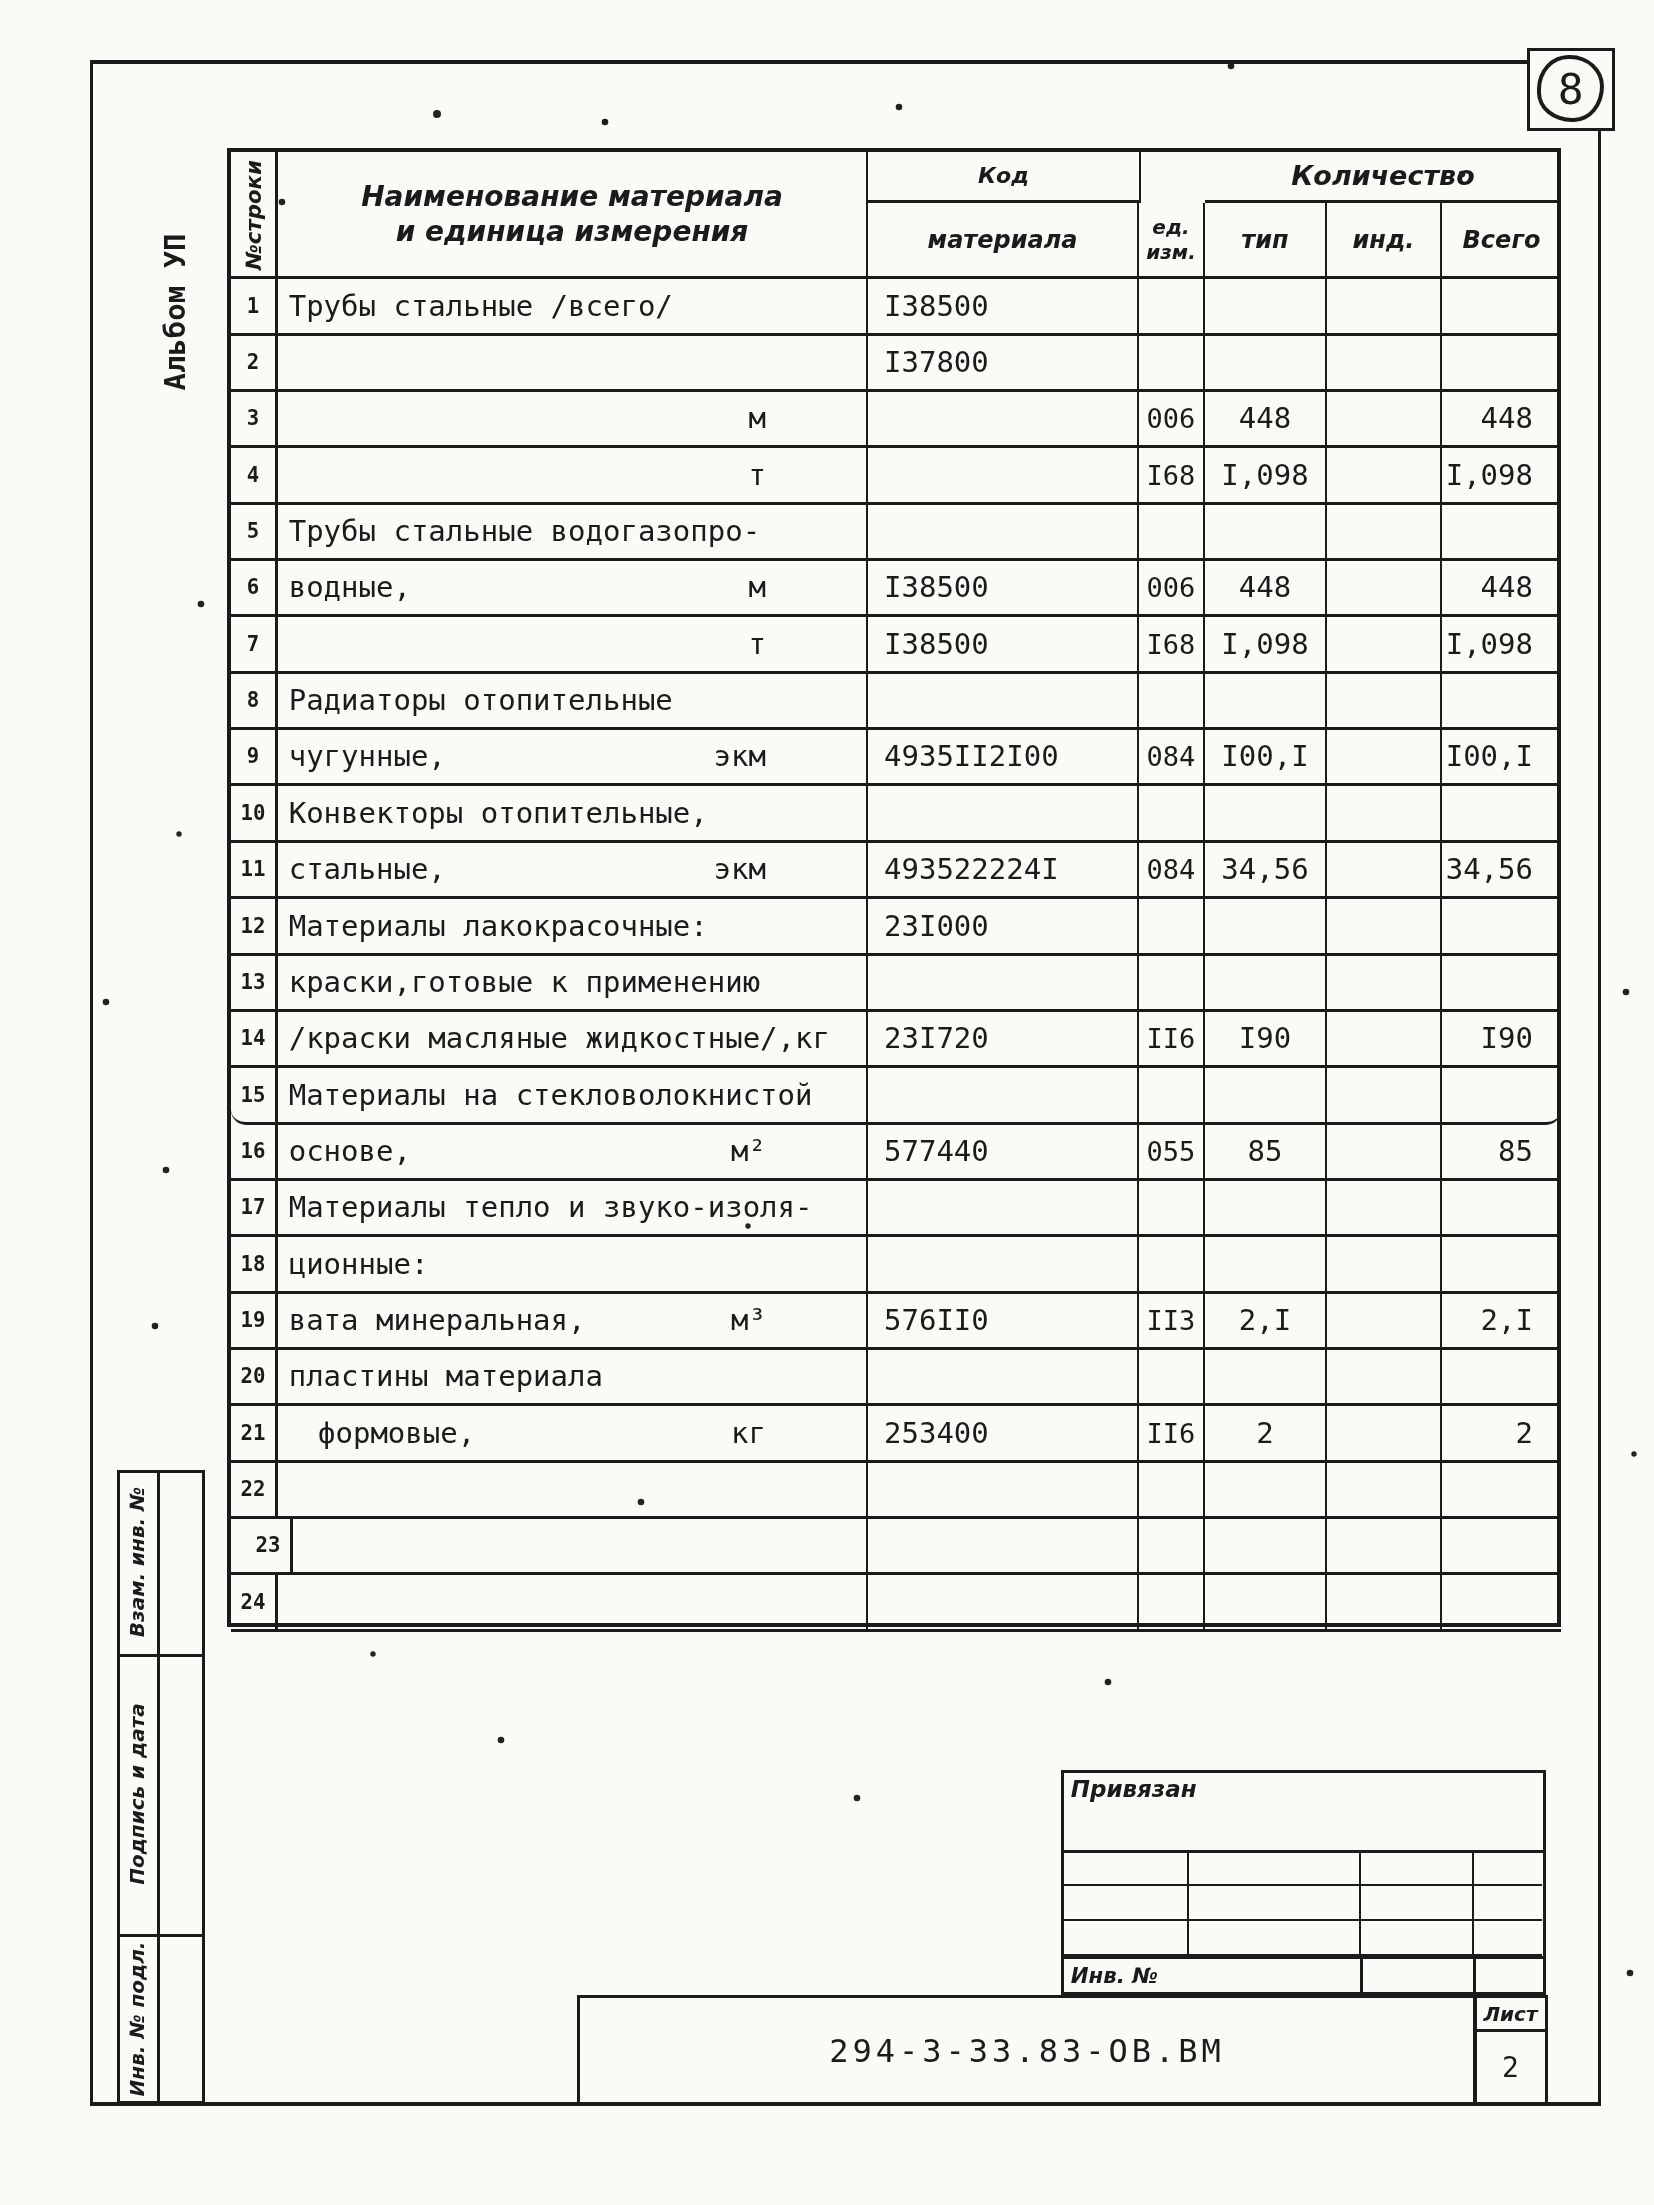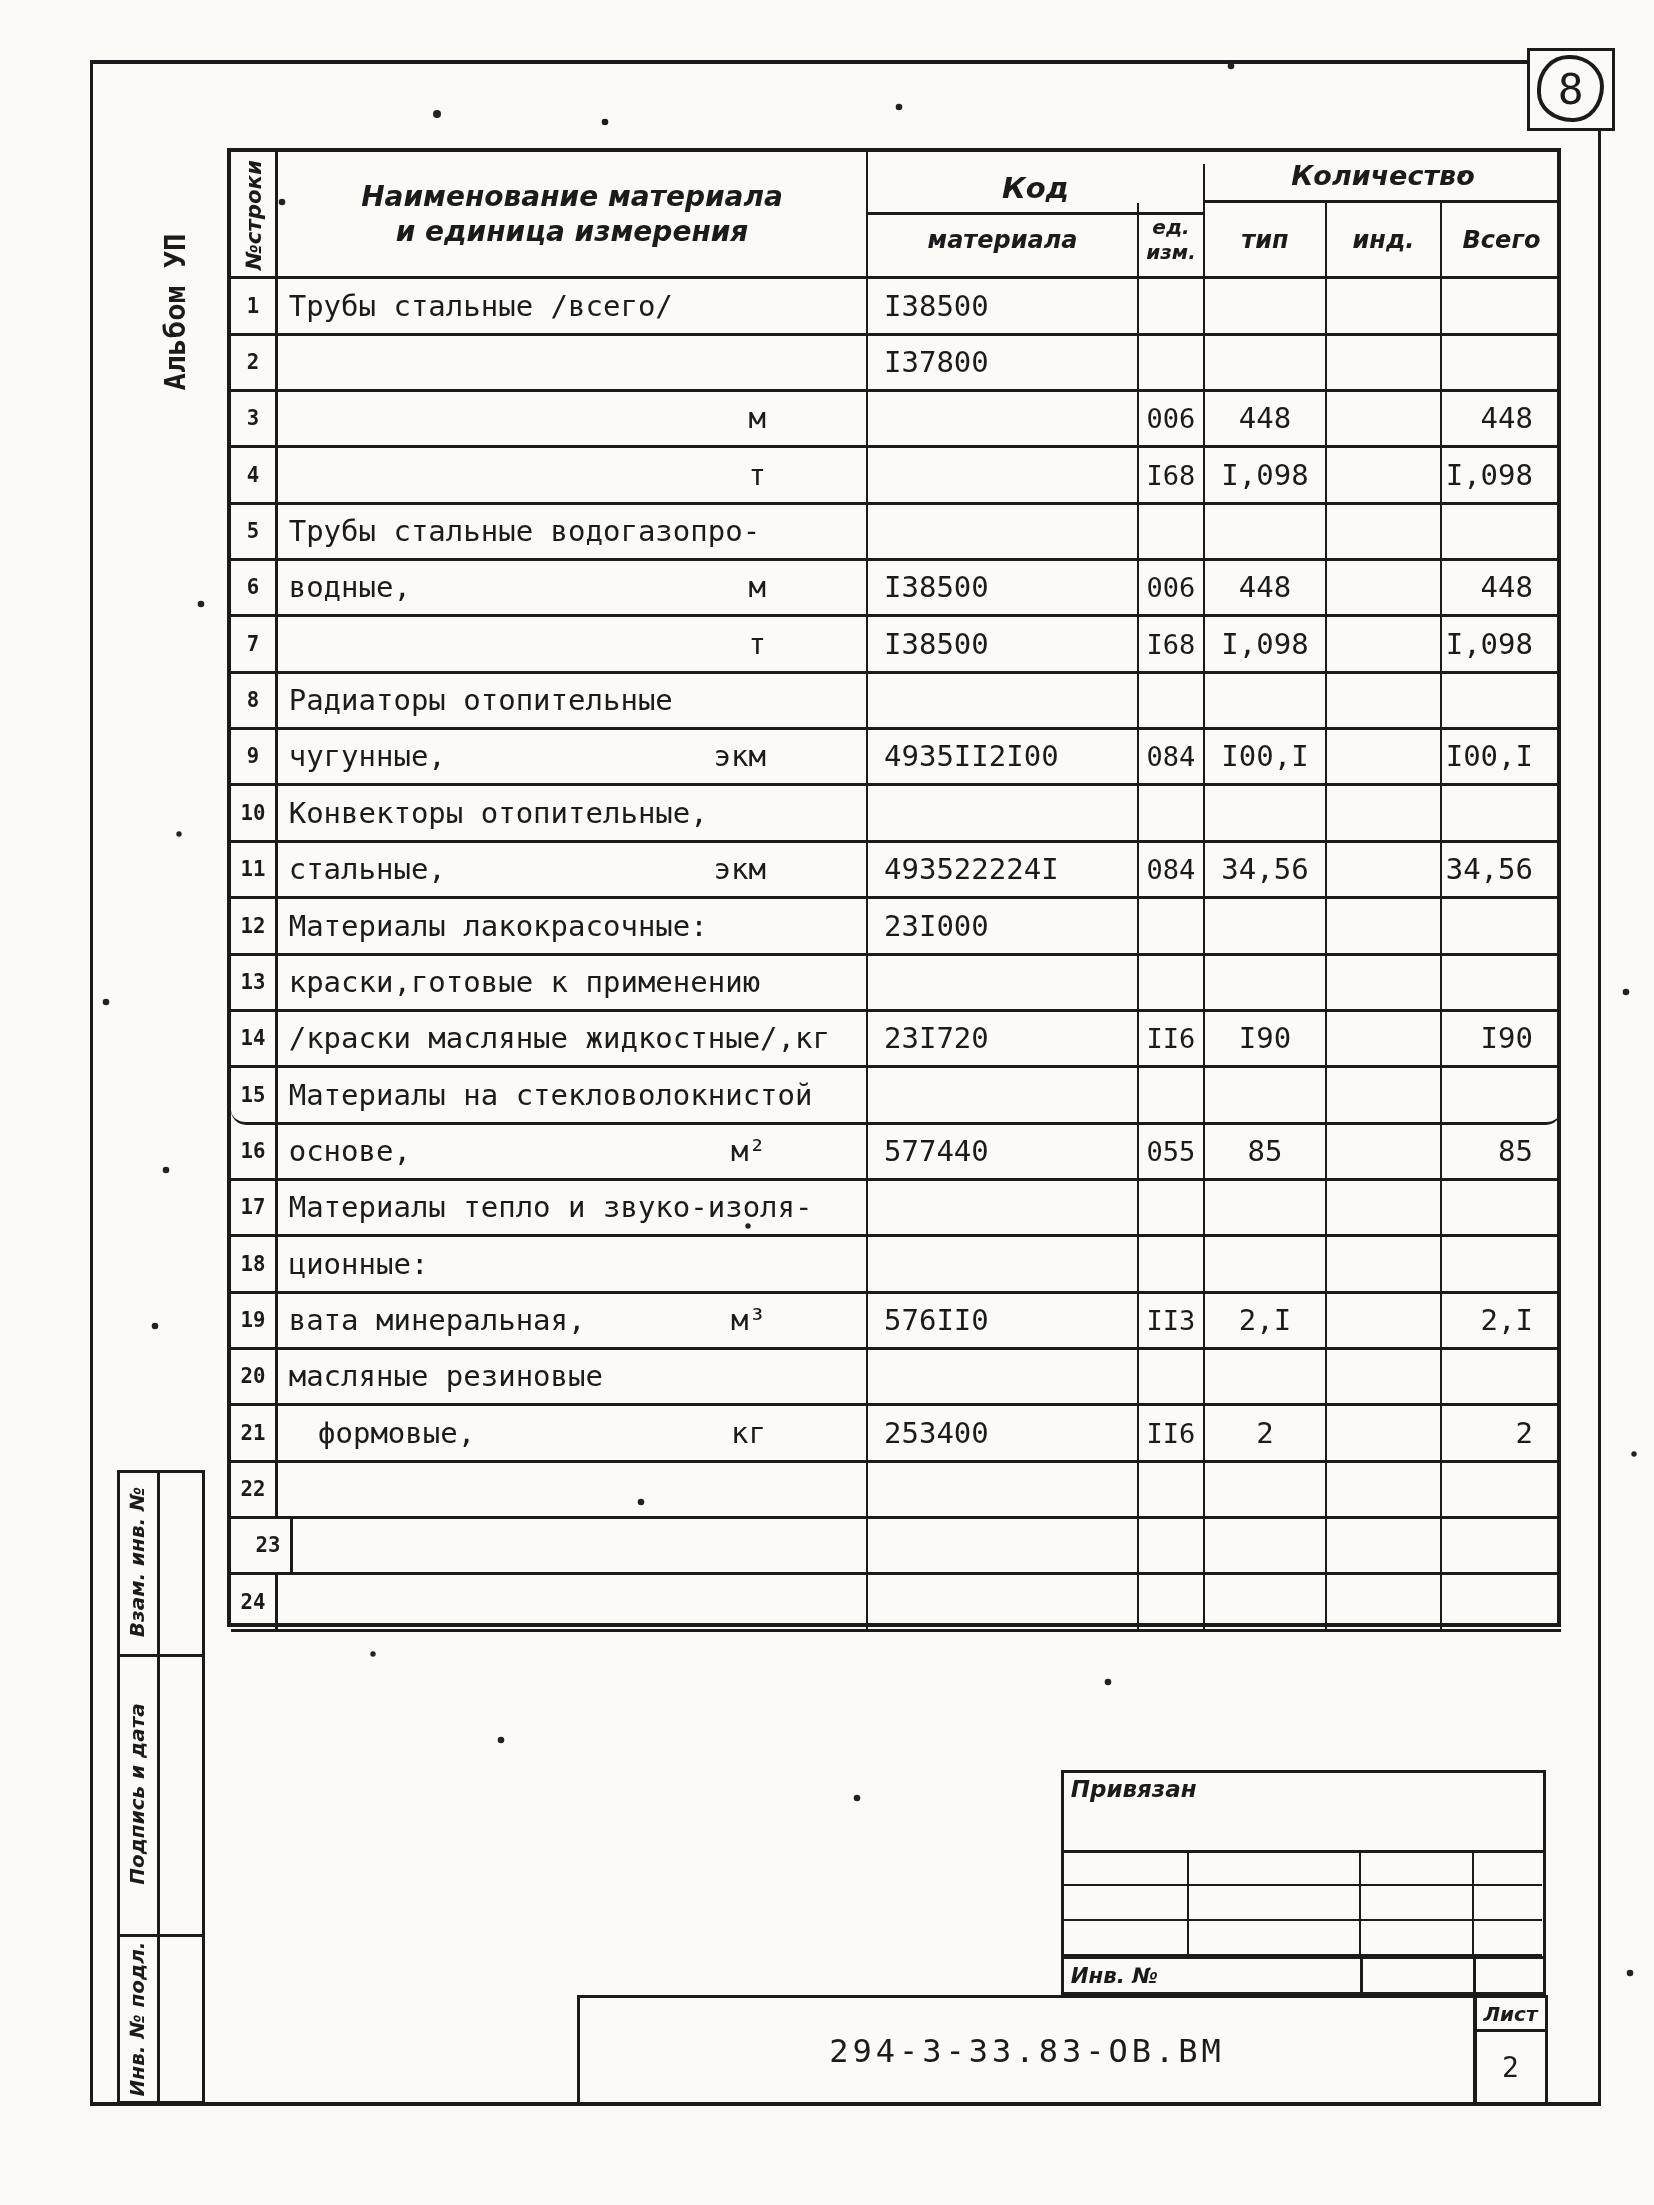--- a/index.html
+++ b/index.html
@@ -89,21 +89,21 @@
 
   <div id="mat-table">
 
     <div class="hcell" style="left:0;top:0;width:47px;height:127px;border-right-width:3.3px">
       <span class="vtext hand" style="left:23px;top:63px;font-size:21.3px">№строки</span>
     </div>
     <div class="hcell hand" style="left:47px;top:0;width:590px;height:127px;font-size:28px;flex-direction:column">
       <span>Наименование материала</span>
       <span>и единица измерения</span>
     </div>
-    <div class="hcell hand" style="left:637px;top:12px;width:337px;height:51px;font-size:29px">Код</div>
+    <div class="hcell hand" style="left:637px;top:0;width:273px;height:51px;font-size:22px">Код</div>
     <div class="hcell hand" style="left:974px;top:0;width:356px;height:51px;font-size:27px;border-right:none">Количество</div>
     <div class="hcell hand" style="left:637px;top:51px;width:271px;height:76px;font-size:24px">материала</div>
     <div class="hcell hand" style="left:908px;top:51px;width:66px;height:76px;font-size:20px;flex-direction:column">
       <span>ед.</span>
       <span>изм.</span>
     </div>
     <div class="hcell hand" style="left:974px;top:51px;width:122px;height:76px;font-size:24px">тип</div>
     <div class="hcell hand" style="left:1096px;top:51px;width:115px;height:76px;font-size:24px">инд.</div>
     <div class="hcell hand" style="left:1211px;top:51px;width:119px;height:76px;font-size:24px;border-right:none">Всего</div>
 
@@ -321,21 +321,21 @@
           </div>
           <div class="tcell c-code" style="left: 637px; width: 271px;">576II0</div>
           <div class="tcell c-ucode" style="left: 908px; width: 66px;">II3</div>
           <div class="tcell c-type" style="left: 974px; width: 122px;">2,I</div>
           <div class="tcell c-ind" style="left: 1096px; width: 115px;"></div>
           <div class="tcell c-total" style="left: 1211px; width: 119px;">2,I</div>
         </div>
         <div class="trow" style="top: 1197px;">
           <div class="tcell c-num" style="left: 0px; width: 47px;">20</div>
           <div class="tcell c-name" style="left: 47px; width: 590px;">
-            <span>масляные резиновые</span>
+            <span>пластины материала</span>
           </div>
           <div class="tcell c-code" style="left: 637px; width: 271px;"></div>
           <div class="tcell c-ucode" style="left: 908px; width: 66px;"></div>
           <div class="tcell c-type" style="left: 974px; width: 122px;"></div>
           <div class="tcell c-ind" style="left: 1096px; width: 115px;"></div>
           <div class="tcell c-total" style="left: 1211px; width: 119px;"></div>
         </div>
         <div class="trow" style="top: 1254px;">
           <div class="tcell c-num" style="left: 0px; width: 47px;">21</div>
           <div class="tcell c-name" style="left: 47px; width: 590px; padding-left: 40px;">

